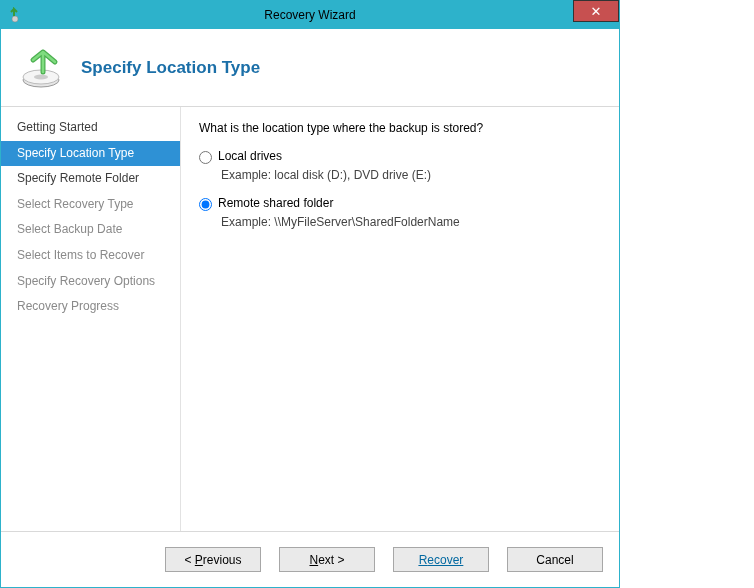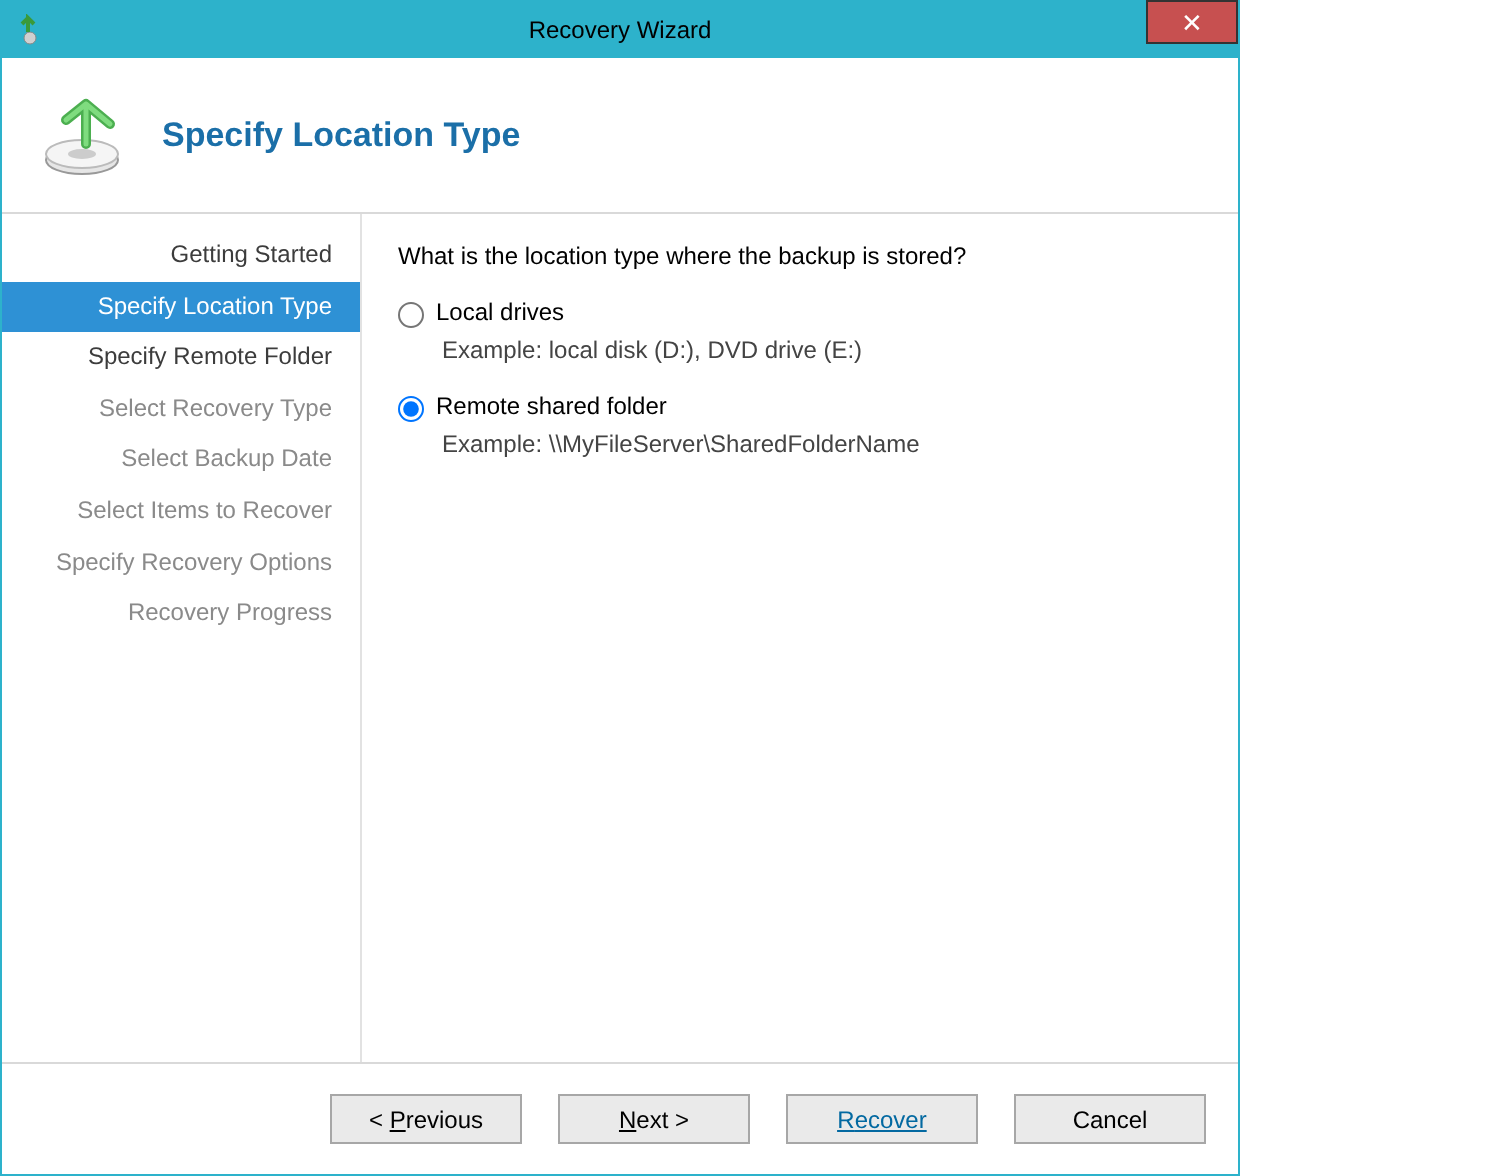--- a/index.html
+++ b/index.html
@@ -77,21 +77,20 @@
     width: 180px;
     border-right: 1px solid #e2e2e2;
     padding-top: 8px;
     font-size: 12px;
   }
   .step {
     padding: 5px 14px 5px 16px;
     color: #3c3c3c;
     cursor: pointer;
     line-height: 1.3;
-    text-align: right;
   }
   .step.future { color: #8a8a8a; }
   .step.active {
     background: #2e91d5;
     color: #fff;
   }
   .content {
     flex: 1;
     padding: 14px 24px 10px 18px;
     font-size: 12px;

